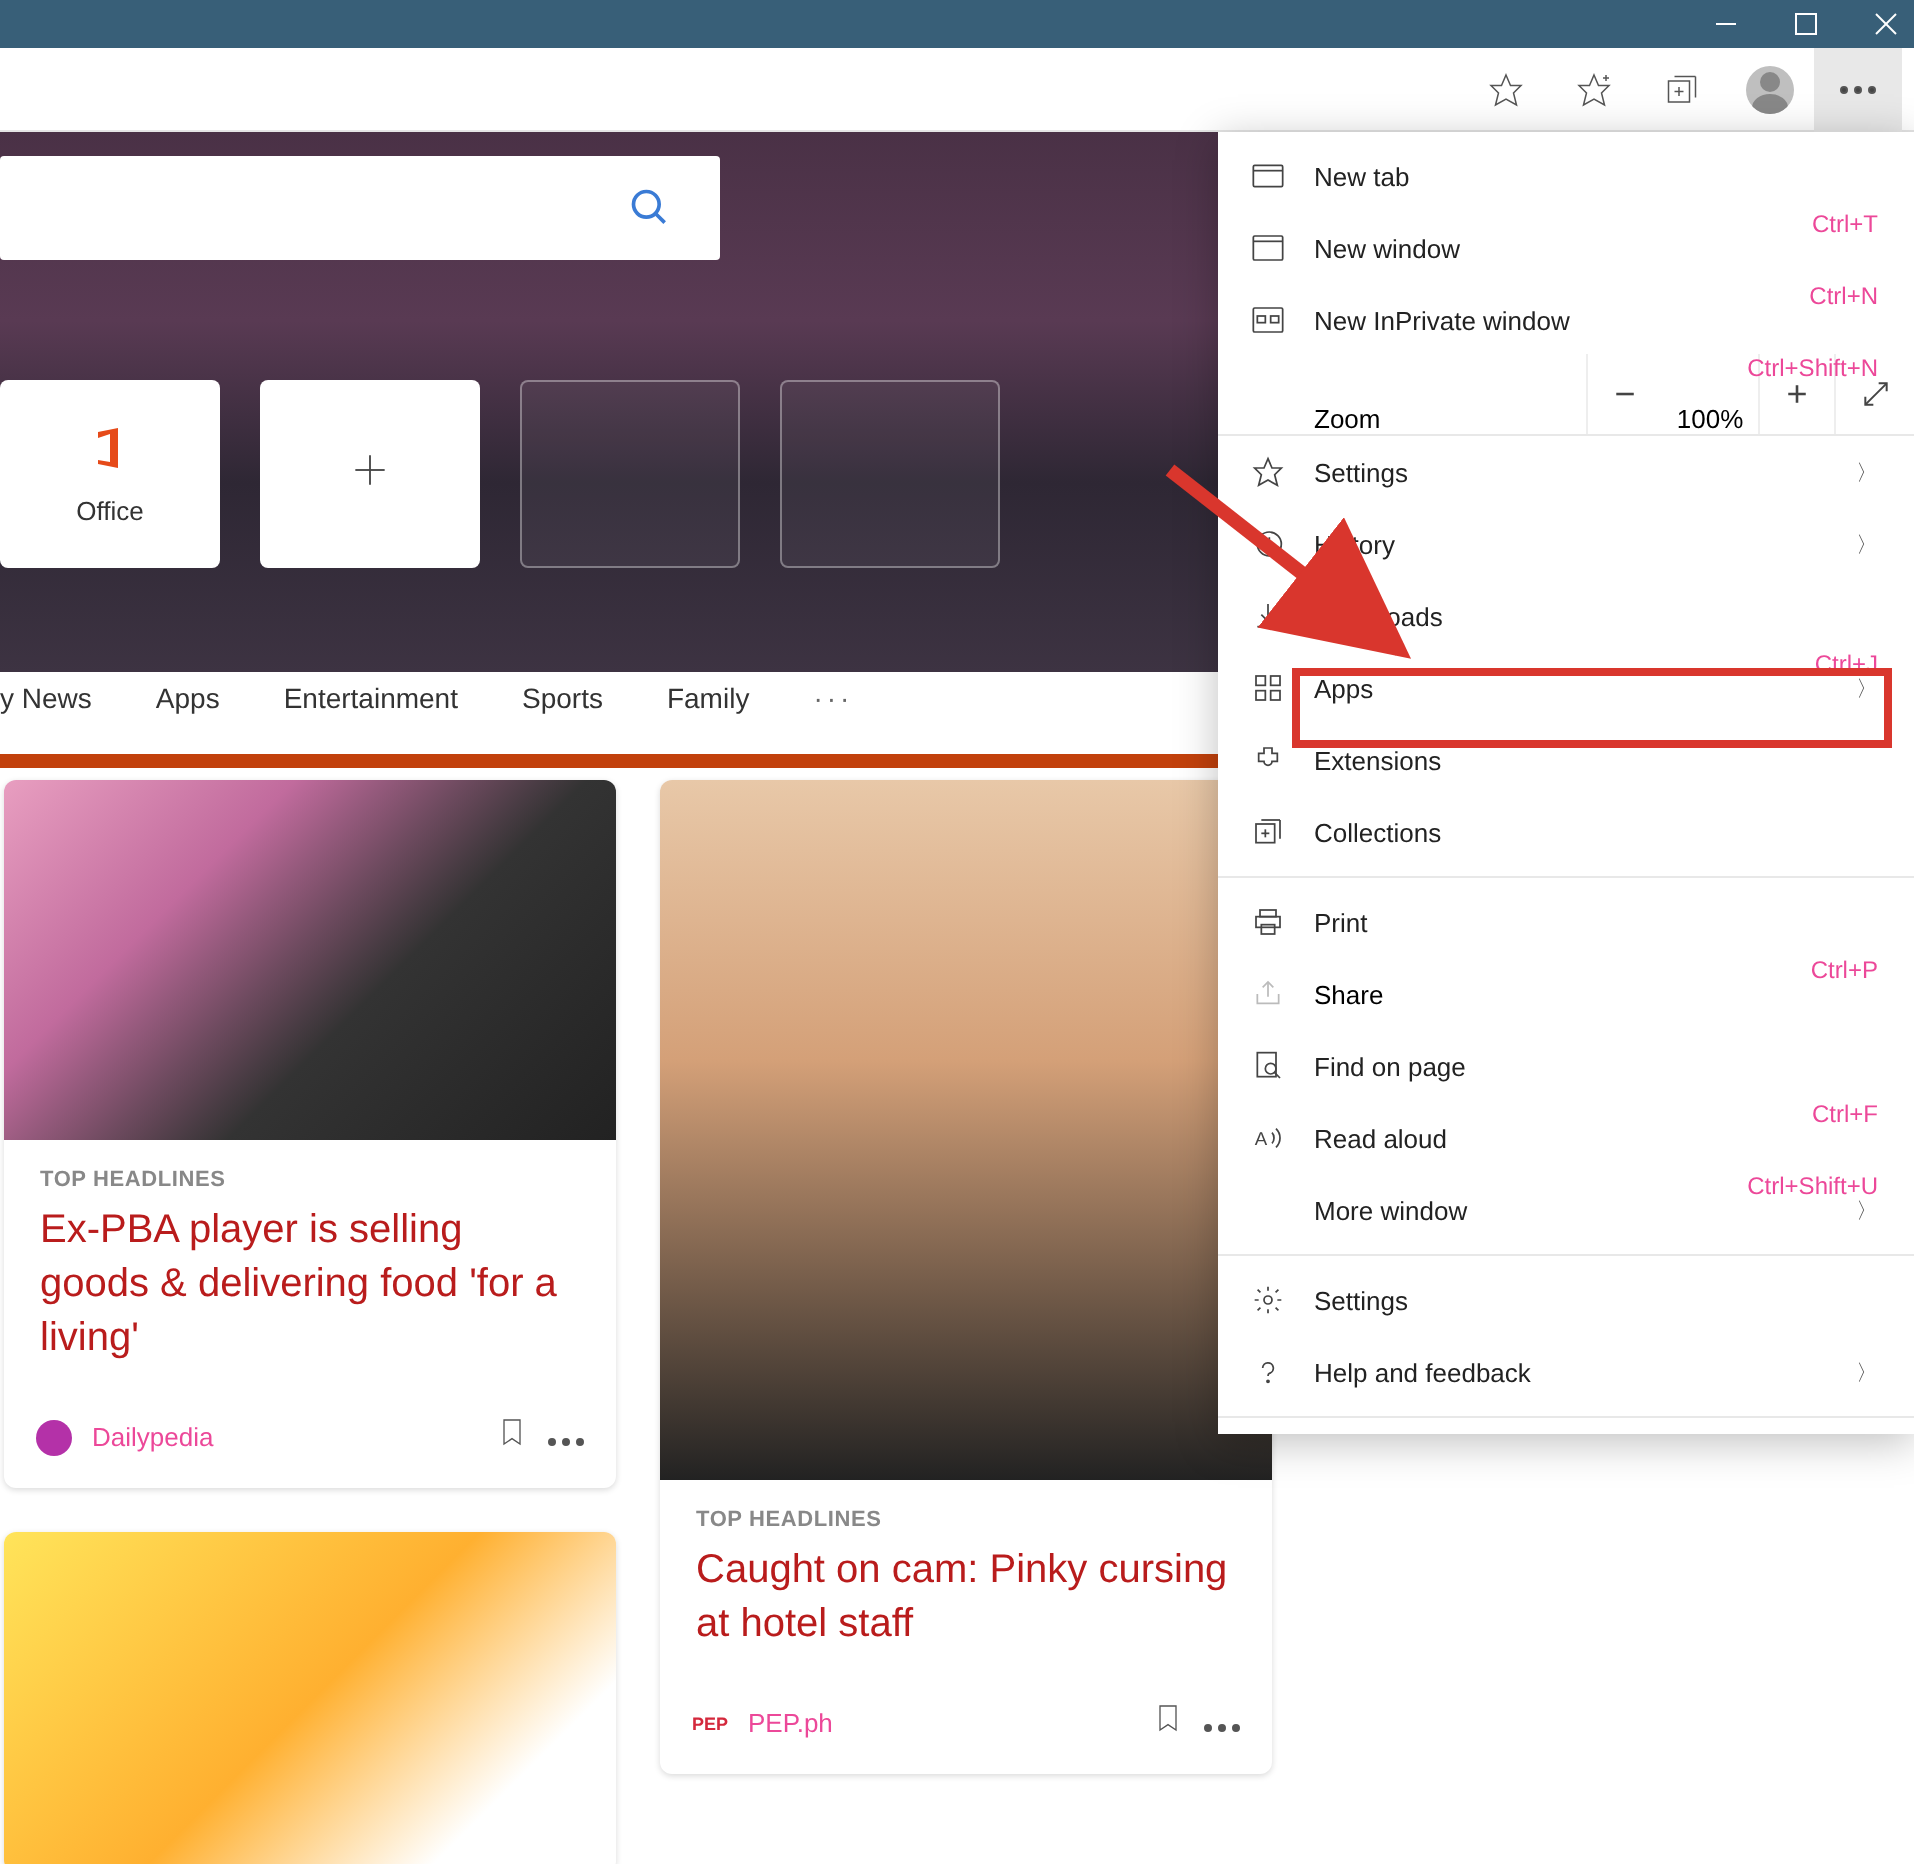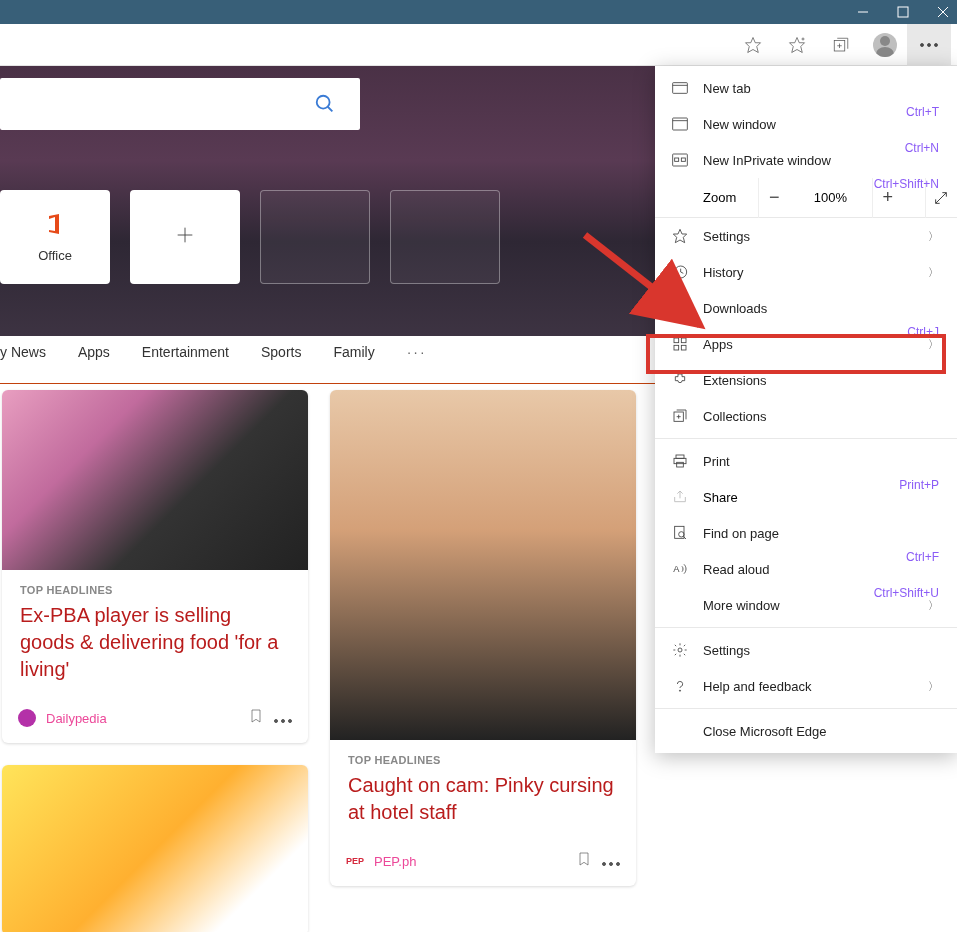--- a/index.html
+++ b/index.html
@@ -25,21 +25,21 @@
 .searchbar svg { stroke: #3a7bd5; fill: none; stroke-width: 2; }
 
 .tile-row { display: flex; gap: 20px; margin-top: 60px; padding-left: 0; }
 .tile { width: 110px; height: 94px; background: #fff; border-radius: 4px; display: flex; flex-direction: column; align-items: center; justify-content: center; gap: 12px; }
 .tile.empty { background: rgba(255,255,255,0.05); border: 1px solid rgba(255,255,255,0.35); }
 .tile-label { font-size: 13px; color: #333; }
 .tile .office-icon { width: 24px; height: 24px; }
 .tile .plus-icon svg { stroke: #444; }
 
 
-.newsnav { height: 48px; display: flex; align-items: center; gap: 32px; padding: 0 4px 16px 0; font-size: 14px; color: #333; border-bottom: 1px solid #c2410c; }
+.newsnav { height: 48px; display: flex; align-items: center; gap: 32px; padding: 0 4px 16px 0; font-size: 14px; color: #333; border-bottom: 7px solid #c2410c; }
 .newsnav .nav-item { white-space: nowrap; }
 .newsnav .dots { letter-spacing: 2px; color: #666; }
 .newsnav .powered { margin-left: auto; color: #666; padding-right: 20px; }
 
 
 .content { display: flex; gap: 22px; padding: 6px 0 0 2px; }
 .col { display: flex; flex-direction: column; gap: 22px; }
 .card { width: 306px; background: #fff; border-radius: 6px; overflow: hidden; box-shadow: 0 1px 3px rgba(0,0,0,0.15); }
 .card-img { height: 180px; background: #999; }
 .card-img.a { background: linear-gradient(135deg,#e89ec0 0%,#c16b9d 30%,#333 60%,#222 100%); }
@@ -50,31 +50,31 @@
 .card-title { font-size: 20px; color: #b91c1c; margin-top: 6px; line-height: 1.35; font-weight: 400; }
 .card-foot { display: flex; align-items: center; padding: 8px 16px 14px; gap: 10px; }
 .card-src { font-size: 13px; color: #ec4899; }
 .card-foot .spacer { flex: 1; }
 .card-foot svg { stroke: #555; fill: none; }
 .src-badge { width: 18px; height: 18px; border-radius: 50%; }
 .src-badge.dp { background: #b431a8; }
 .src-badge.pep { color: #d4283c; font-size: 9px; font-weight: 700; display: flex; align-items: center; justify-content: center; }
 
 
-.ctxmenu { position: absolute; top: 66px; right: 0; width: 302px; background: #fff; box-shadow: 0 4px 20px rgba(0,0,0,0.25); padding: 4px 0; z-index: 10; }
+.ctxmenu { position: absolute; top: 66px; right: 0; width: 348px; background: #fff; box-shadow: 0 4px 20px rgba(0,0,0,0.25); padding: 4px 0; z-index: 10; }
 .ctxitem { height: 36px; display: flex; align-items: center; padding: 0 18px 0 16px; font-size: 13px; color: #222; gap: 14px; position: relative; }
 .ctxitem .mi-icon { width: 18px; height: 18px; display: flex; align-items: center; justify-content: center; flex-shrink: 0; }
 .ctxitem .mi-icon svg { stroke: #444; fill: none; stroke-width: 1.3; }
 .ctxitem .mi-label { flex: 1; }
-.ctxitem .mi-sc { font-size: 12px; color: #8b5cf6; margin-top: 48px; }
+.ctxitem .mi-sc { font-size: 12px; color: #ec4899; margin-top: 48px; }
 .ctxitem .mi-arrow { font-size: 11px; color: #555; }
 .ctxitem.disabled { color: #000000; }
 .ctxitem.disabled .mi-icon svg { stroke: #bbb; }
 .ctxsep { height: 1px; background: #e8e8e8; margin: 4px 0; }
-.zoomrow { height: 40px; display: flex; align-items: center; padding: 0 0 0 48px; gap: 22px; border-bottom: 1px solid #e8e8e8; }
+.zoomrow { height: 40px; display: flex; align-items: flex-end; padding: 0 0 0 48px; gap: 0; border-bottom: 1px solid #e8e8e8; }
 .zoomrow .zl { font-size: 13px; flex: 1; }
 .zoomrow .zbtn { width: 38px; height: 40px; display: flex; align-items: center; justify-content: center; font-size: 18px; color: #444; border-left: 1px solid #eee; }
 .zoomrow .zval { font-size: 13px; width: 48px; text-align: center; }
 .zoomrow .zfull { width: 40px; height: 40px; display: flex; align-items: center; justify-content: center; border-left: 1px solid #eee; }
 
 
 .annot-arrow { position: absolute; top: 230px; left: 580px; width: 140px; height: 110px; z-index: 20; pointer-events: none; }
 .annot-box { position: absolute; top: 334px; left: 646px; width: 300px; height: 40px; border: 4px solid #d9362d; z-index: 15; pointer-events: none; }
 </style>
 </head>
@@ -329,21 +329,21 @@
   <div class="ctxsep"></div>
   <div class="ctxitem">
     <span class="mi-icon">
         <svg width="16" height="16" viewBox="0 0 24 24">
           <rect x="6" y="3" width="12" height="5"></rect>
           <rect x="3" y="8" width="18" height="8"></rect>
           <rect x="7" y="14" width="10" height="7"></rect>
         </svg>
       </span>
     <span class="mi-label">Print</span>
-    <span class="mi-sc">Print+P</span>
+    <span class="mi-sc">Ctrl+P</span>
   </div>
   <div class="ctxitem disabled">
     <span class="mi-icon">
         <svg width="16" height="16" viewBox="0 0 24 24">
           <path d="M4 12v7h16v-7"></path>
           <path d="M12 3v11"></path>
           <path d="M8 7l4-4 4 4"></path>
         </svg>
       </span>
     <span class="mi-label">Share</span>
@@ -389,24 +389,20 @@
     <span class="mi-icon">
         <svg width="16" height="16" viewBox="0 0 24 24">
           <path d="M8 9a4 4 0 1 1 5 4c-1 .4-1 1-1 2"></path>
           <circle cx="12" cy="19" r="0.8" fill="#444"></circle>
         </svg>
       </span>
     <span class="mi-label">Help and feedback</span>
     <span class="mi-arrow">〉</span>
   </div>
   <div class="ctxsep"></div>
-  <div class="ctxitem">
-    <span class="mi-icon"></span>
-    <span class="mi-label">Close Microsoft Edge</span>
-  </div>
 </div>
 
 <svg class="annot-arrow" viewBox="0 0 140 110">
   <defs>
       <marker id="ah" markerWidth="12" markerHeight="12" refX="9" refY="5" orient="auto">
         <path d="M0 0 L10 5 L0 10 Z" fill="#d9362d"></path>
       </marker>
     </defs>
   <line x1="5" y1="5" x2="120" y2="95" stroke="#d9362d" stroke-width="7" marker-end="url(#ah)"></line>
 </svg>

